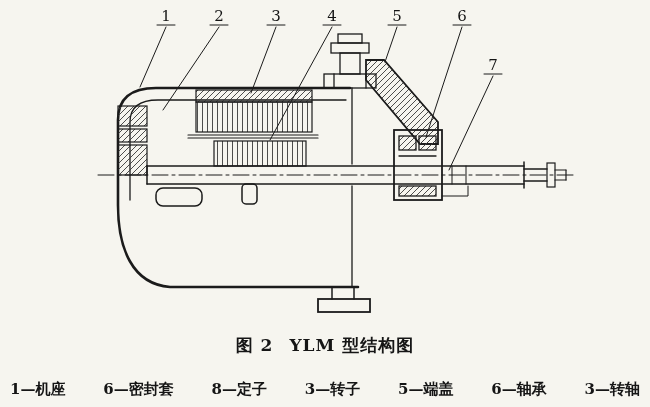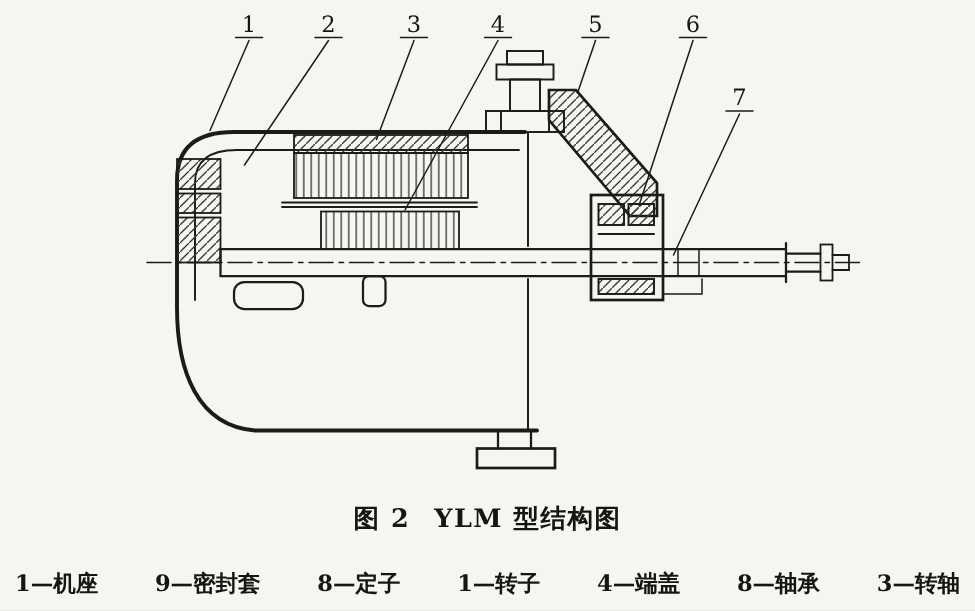--- a/index.html
+++ b/index.html
@@ -139,21 +139,21 @@
       </g>
     </g>
   </svg>
 
   <div class="caption">
     <span>图 2</span><span class="cap-title">YLM 型结构图</span>
   </div>
 
   <div class="legend">
     <span>1—机座</span>
-    <span>9—密封套</span>
+    <span>6—密封套</span>
     <span>8—定子</span>
-    <span>1—转子</span>
-    <span>4—端盖</span>
-    <span>8—轴承</span>
+    <span>3—转子</span>
+    <span>5—端盖</span>
+    <span>6—轴承</span>
     <span>3—转轴</span>
   </div>
 
 </div>
 
 </body></html>

